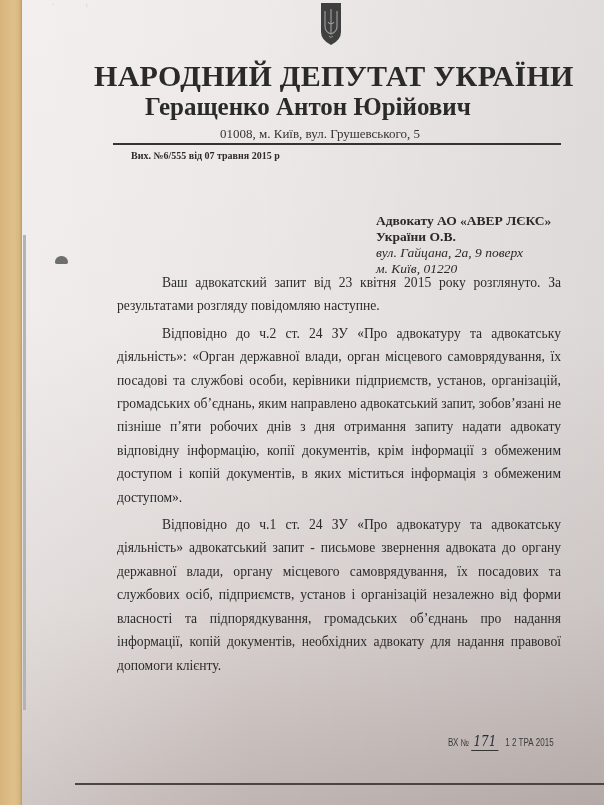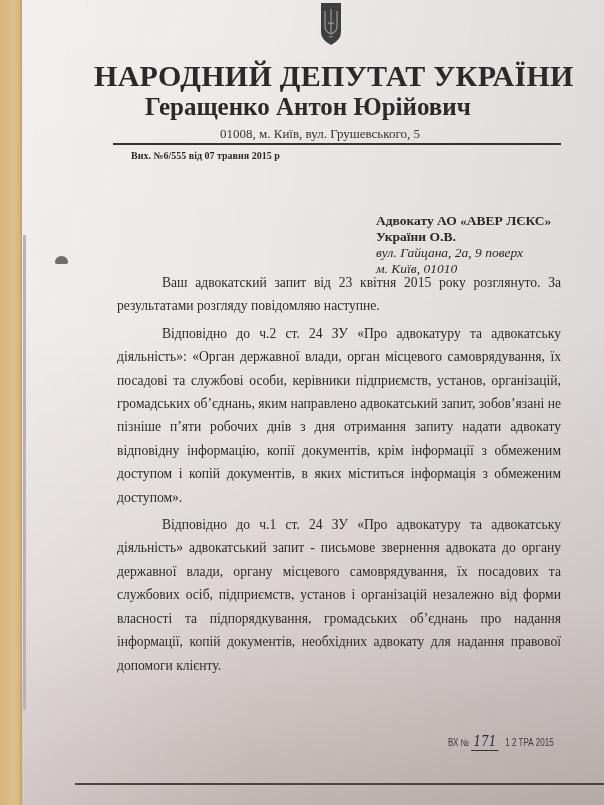--- a/index.html
+++ b/index.html
@@ -95,21 +95,21 @@
 <div class="h1">НАРОДНИЙ  ДЕПУТАТ  УКРАЇНИ</div>
 <div class="h2">Геращенко Антон Юрійович</div>
 <div class="addr">01008, м. Київ, вул. Грушевського, 5</div>
 <div class="rule"></div>
 <div class="outno">Вих. №6/555 від 07 травня 2015 р</div>
 
 <div class="recipient">
   <div class="b">Адвокату АО «АВЕР ЛЄКС»</div>
   <div class="b">України О.В.</div>
   <div class="i">вул. Гайцана, 2а, 9 поверх</div>
-  <div class="i">м. Київ, 01010</div>
+  <div class="i">м. Київ, 01220</div>
 </div>
 
 <div class="body">
   <p>Ваш адвокатский запит від 23 квітня 2015 року розглянуто. За результатами розгляду повідомляю наступне.</p>
   <p>Відповідно до ч.2 ст. 24 ЗУ «Про адвокатуру та адвокатську діяльність»: «Орган державної влади, орган місцевого самоврядування, їх посадові та службові особи, керівники підприємств, установ, організацій, громадських об’єднань, яким направлено адвокатський запит, зобов’язані не пізніше п’яти робочих днів з дня отримання запиту надати адвокату відповідну інформацію, копії документів, крім інформації з обмеженим доступом і копій документів, в яких міститься інформація з обмеженим доступом».</p>
   <p>Відповідно до ч.1 ст. 24 ЗУ «Про адвокатуру та адвокатську діяльність» адвокатський запит - письмове звернення адвоката до органу державної влади, органу місцевого самоврядування, їх посадових та службових осіб, підприємств, установ і організацій незалежно від форми власності та підпорядкування, громадських об’єднань про надання інформації, копій документів, необхідних адвокату для надання правової допомоги клієнту.</p>
 </div>
 
 <div class="stamp">
   <span>ВХ №</span>

